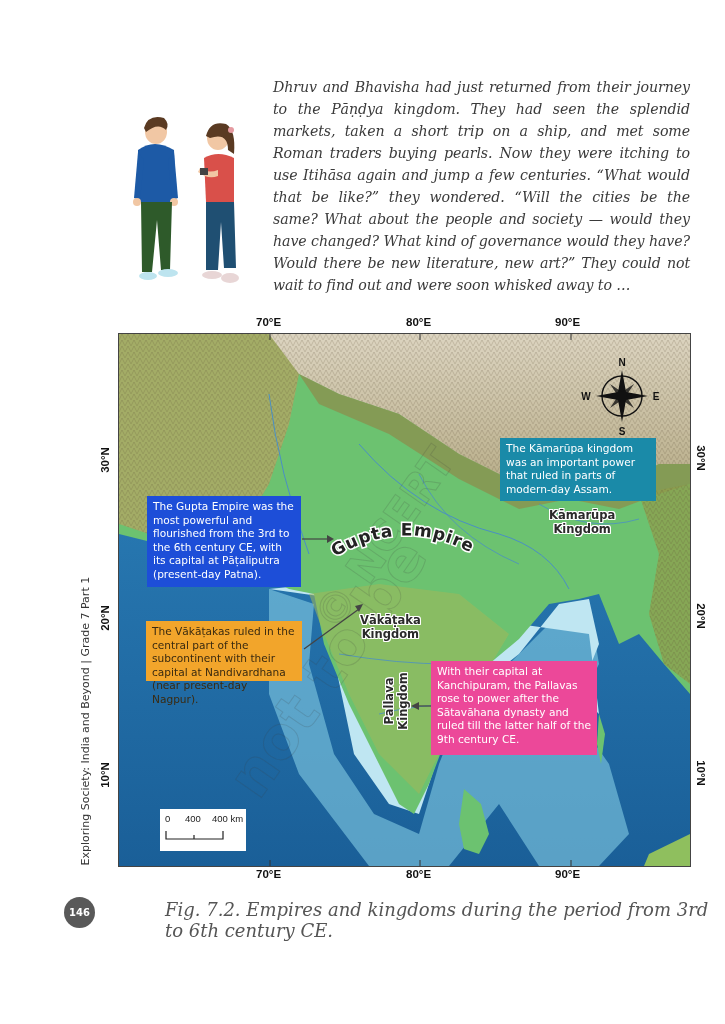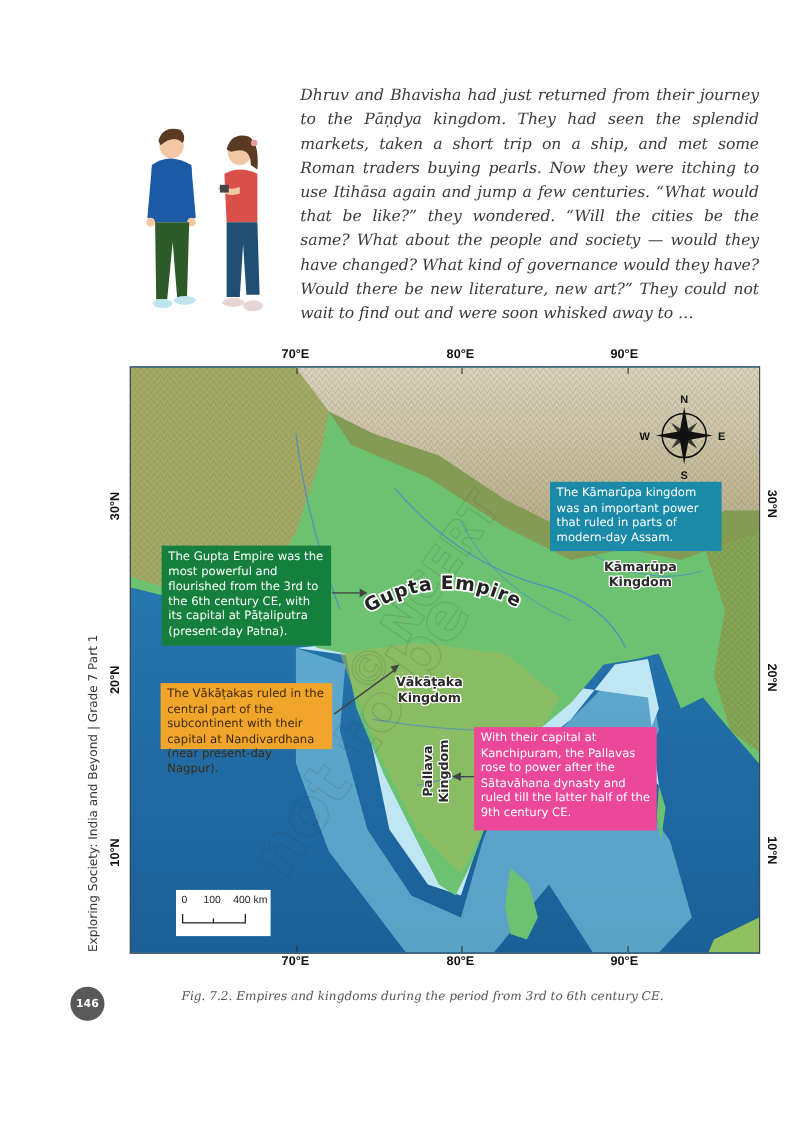--- a/index.html
+++ b/index.html
@@ -9,32 +9,32 @@
   .map{position:absolute;left:118px;top:333px;width:571px;height:532px;overflow:hidden;border:1px solid #444;
     background:
       radial-gradient(ellipse 160px 110px at 590px 120px, rgba(70,120,50,0.0), rgba(0,0,0,0)),
       #2c7db5;}
   .map svg.terrain{position:absolute;left:0;top:0;width:571px;height:532px;}
   .tick-top{position:absolute;top:316px;font-weight:bold;font-size:11.5px;color:#111;font-family:"Liberation Sans",sans-serif;}
   .tick-bot{position:absolute;top:868px;font-weight:bold;font-size:11.5px;color:#111;font-family:"Liberation Sans",sans-serif;}
   .tick-left{position:absolute;font-weight:bold;font-size:11.5px;color:#111;transform:rotate(-90deg);transform-origin:center;font-family:"Liberation Sans",sans-serif;}
   .tick-right{position:absolute;font-weight:bold;font-size:11.5px;color:#111;transform:rotate(90deg);transform-origin:center;font-family:"Liberation Sans",sans-serif;}
   .box{position:absolute;color:#fff;font-size:10.6px;line-height:13.6px;text-align:left;padding:4px 6px;box-sizing:border-box;font-family:"DejaVu Sans",sans-serif;}
-  .box-gupta{left:147px;top:496px;width:154px;height:91px;background:#15803d;}
+  .box-gupta{left:147px;top:496px;width:154px;height:91px;background:#1d4ed8;}
   .box-kamarupa{left:500px;top:438px;width:156px;height:63px;background:#1a8aa8;}
   .box-vakataka{left:146px;top:621px;width:156px;height:60px;background:#f2a52b;color:#3a2a10;}
   .box-pallava{left:431px;top:661px;width:166px;height:94px;background:#ec4899;}
   .lbl{position:absolute;font-weight:bold;font-size:11.5px;line-height:14px;color:#2a2a2a;text-align:center;font-family:"DejaVu Sans",sans-serif;
     text-shadow:-1px -1px 0 #fff,1px -1px 0 #fff,-1px 1px 0 #fff,1px 1px 0 #fff,0 1px 0 #fff,0 -1px 0 #fff,1px 0 0 #fff,-1px 0 0 #fff;}
   .gupta-title{position:absolute;left:330px;top:515px;width:150px;height:50px;}
   .compass{position:absolute;left:580px;top:356px;width:84px;height:80px;}
   .scale{position:absolute;left:160px;top:809px;width:86px;height:42px;background:#fff;font-family:"Liberation Sans",sans-serif;font-size:9.5px;color:#222;}
   .sidebar-text{position:absolute;left:20px;top:736px;width:150px;transform:rotate(-90deg);transform-origin:center;font-size:11px;color:#333;white-space:nowrap;font-family:"DejaVu Sans",sans-serif;}
   .page-num{position:absolute;left:64px;top:897px;width:31px;height:31px;border-radius:50%;background:#595959;color:#fff;font-weight:bold;font-size:10px;line-height:31px;text-align:center;font-family:"DejaVu Sans",sans-serif;}
-  .caption{position:absolute;left:165px;top:899px;font-family:"DejaVu Serif","Liberation Serif",serif;font-style:italic;font-size:11px;color:#555;}
+  .caption{position:absolute;left:165px;top:899px;font-family:"DejaVu Serif","Liberation Serif",serif;font-style:italic;font-size:18px;color:#555;}
   .watermark{position:absolute;font-family:"DejaVu Sans",sans-serif;font-size:58px;font-weight:bold;color:transparent;-webkit-text-stroke:1px rgba(60,60,60,0.18);pointer-events:none;white-space:nowrap;}
 </style>
 </head>
 <body>
 
 <p class="intro" style="margin:0">Dhruv and Bhavisha had just returned from their journey to the Pāṇḍya kingdom. They had seen the splendid markets, taken a short trip on a ship, and met some Roman traders buying pearls. Now they were itching to use Itihāsa again and jump a few centuries. “What would that be like?” they wondered. “Will the cities be the same? What about the people and society — would they have changed? What kind of governance would they have? Would there be new literature, new art?” They could not wait to find out and were soon whisked away to …</p>
 
 <svg class="kids" viewBox="0 0 125 185">
 
   <ellipse cx="28" cy="22" rx="11" ry="12" fill="#f1c7a4"></ellipse>
@@ -161,21 +161,21 @@
   <div>Kāmarūpa</div>
   <div>Kingdom</div>
 </div>
 <div class="lbl" style="left:366px;top:687px;transform:rotate(-90deg);transform-origin:center;width:60px;">
   <div>Pallava</div>
   <div>Kingdom</div>
 </div>
 
 <div class="scale">
   <span style="position:absolute;left:5px;top:4px;">0</span>
-  <span style="position:absolute;left:25px;top:4px;">100</span>
+  <span style="position:absolute;left:25px;top:4px;">400</span>
   <span style="position:absolute;left:52px;top:4px;">400 km</span>
   <svg style="position:absolute;left:5px;top:20px;" width="60" height="12">
     <path d="M1 2 L1 10 L58 10 L58 2 M29 6 L29 10" stroke="#222" stroke-width="1.2" fill="none"></path>
   </svg>
 </div>
 
 <span class="tick-bot" style="left:256px">70°E</span>
 <span class="tick-bot" style="left:406px">80°E</span>
 <span class="tick-bot" style="left:555px">90°E</span>
 

